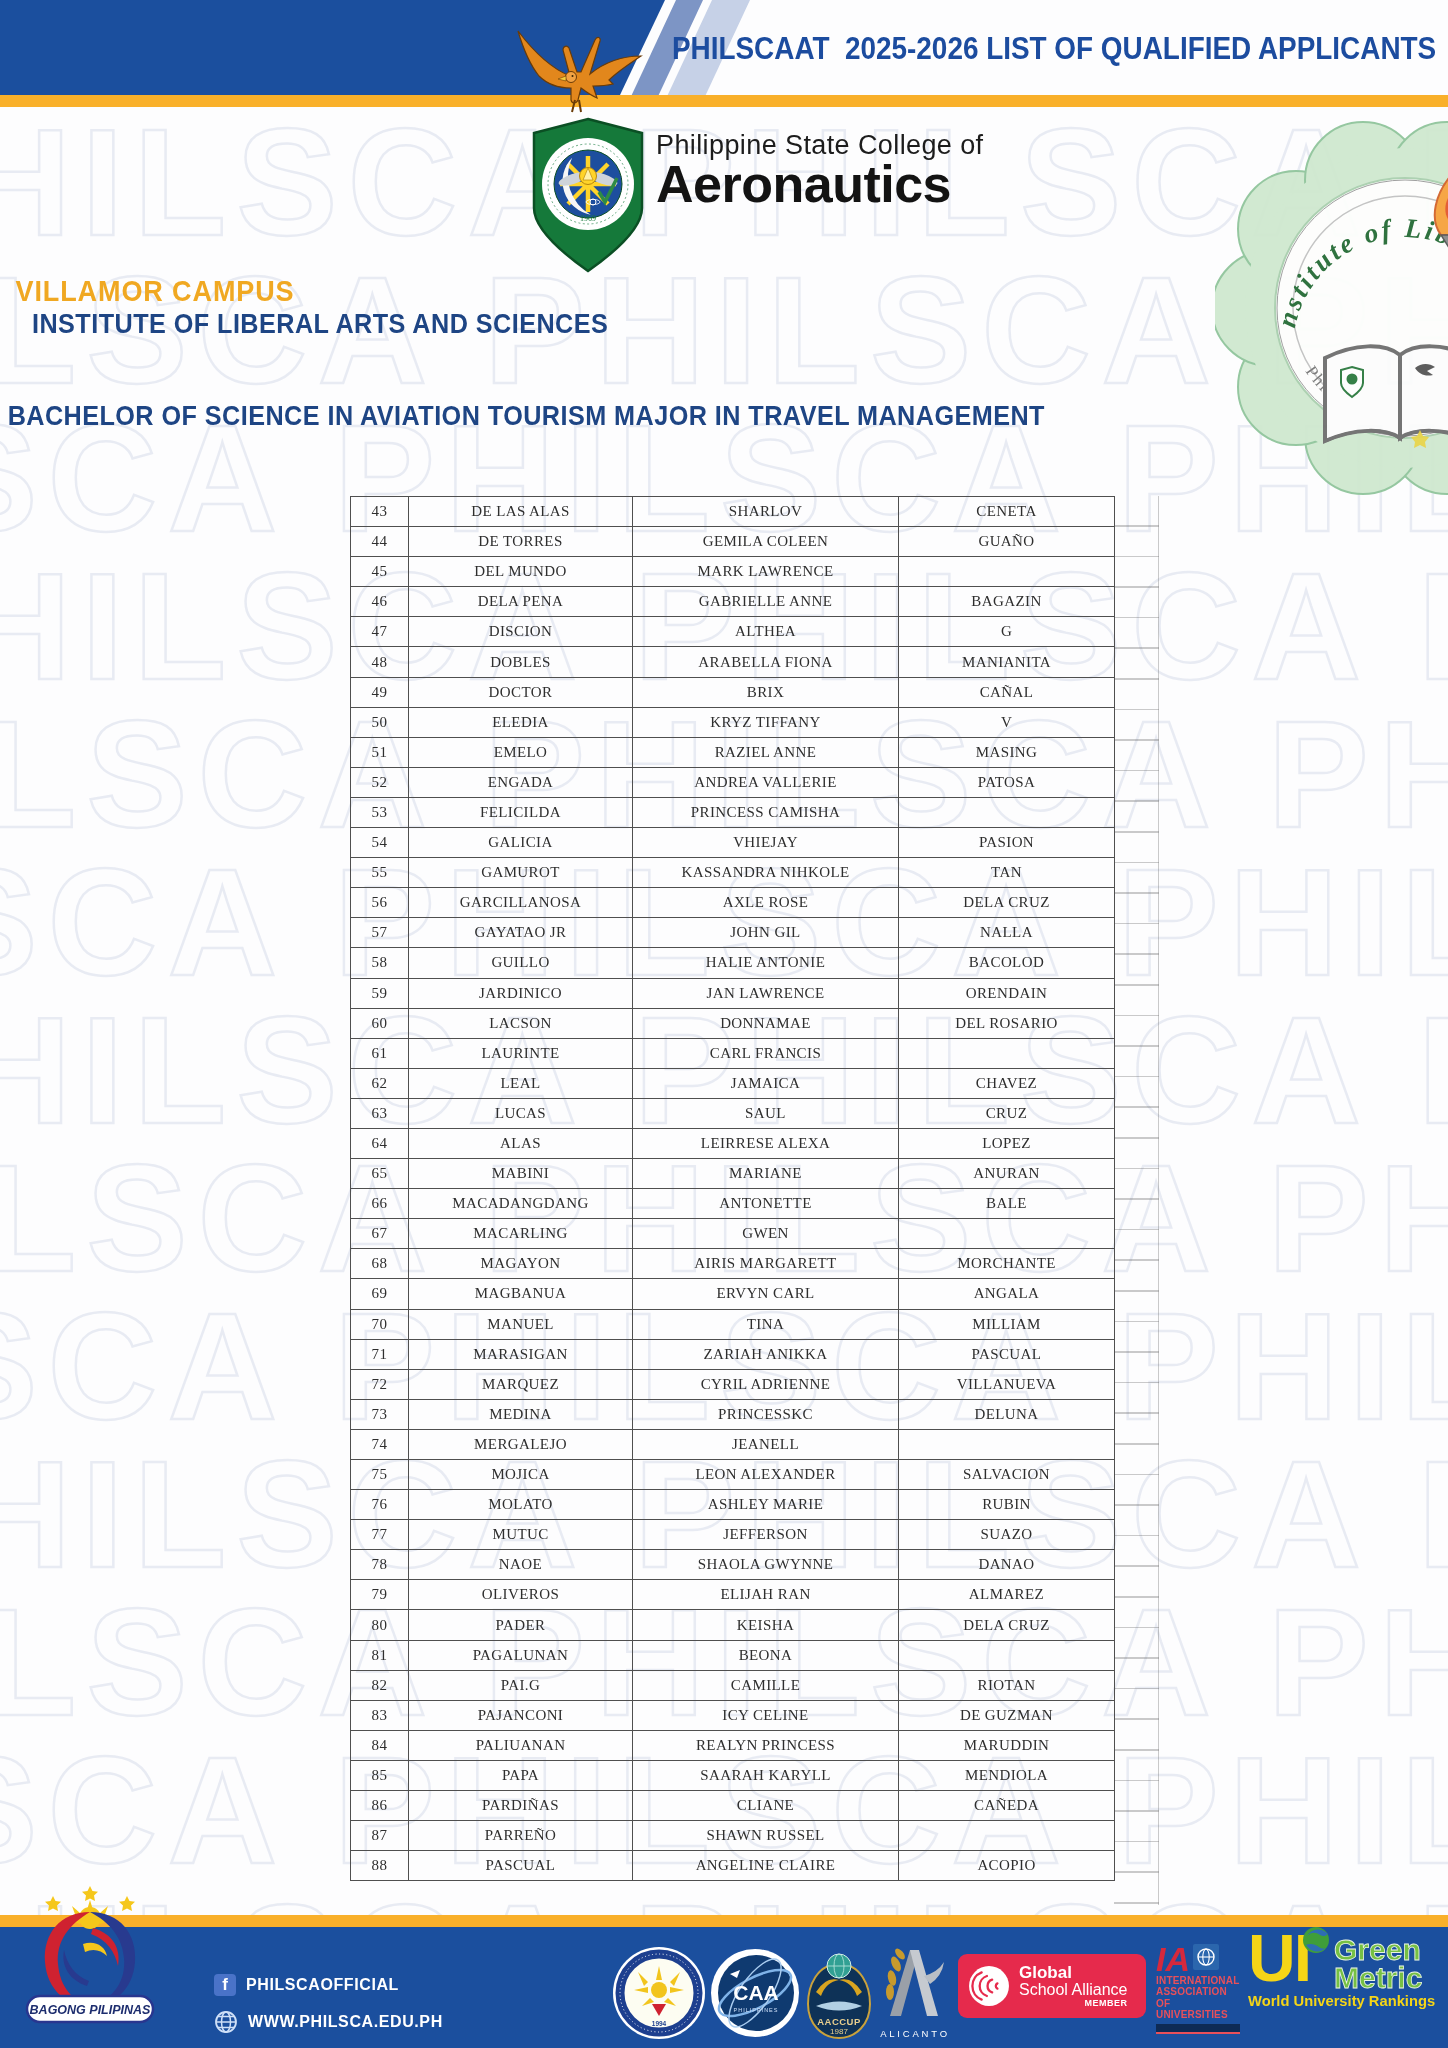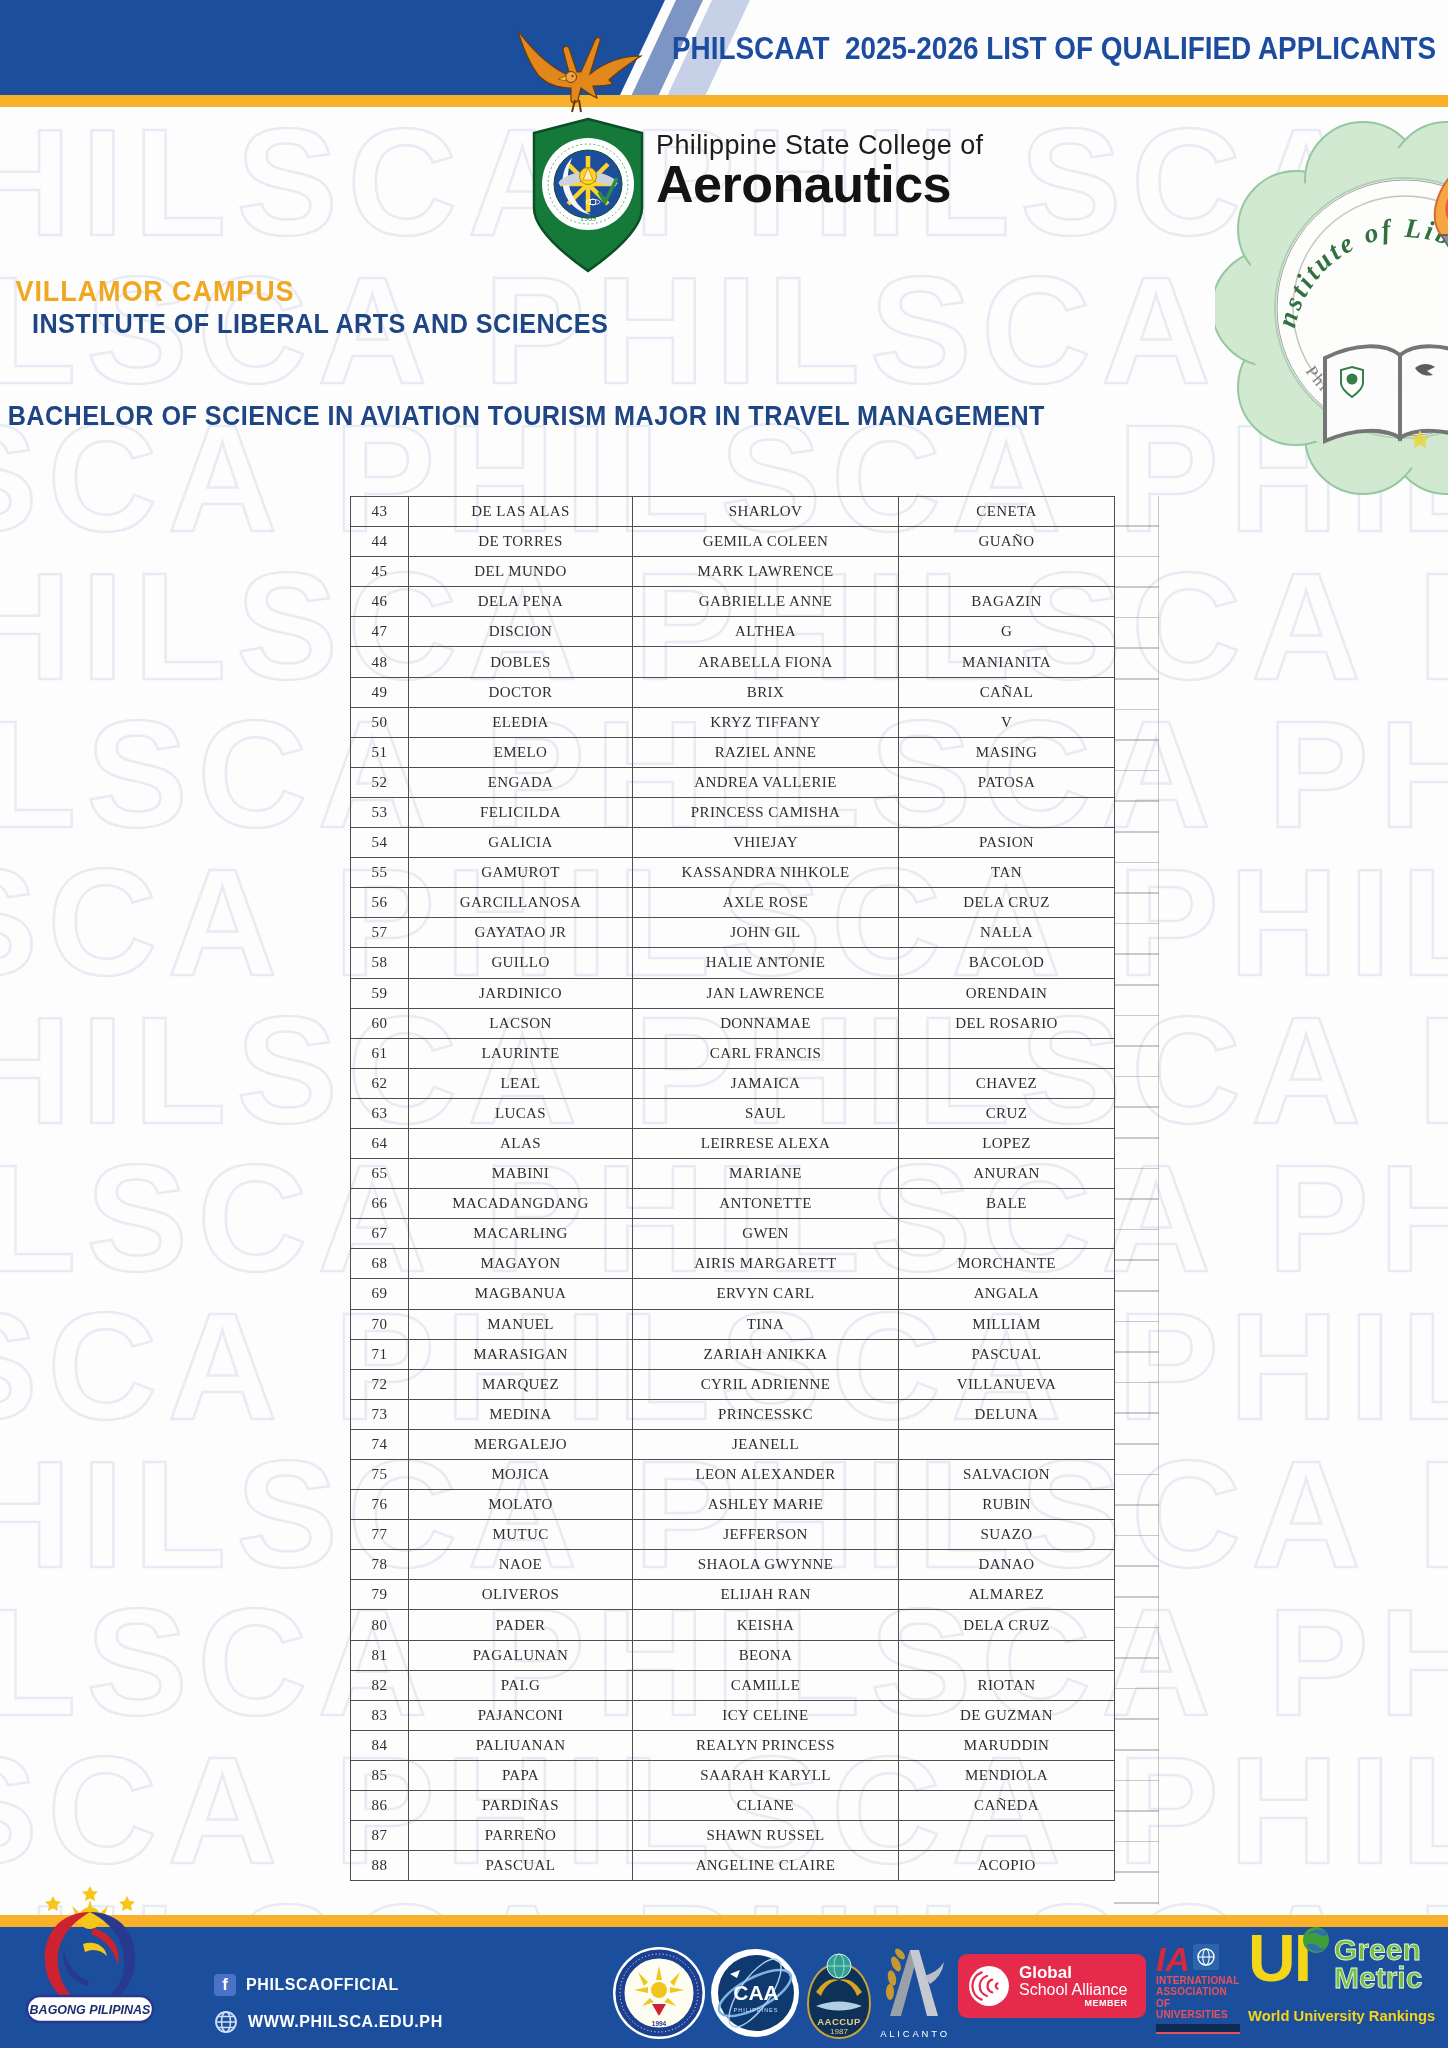--- a/index.html
+++ b/index.html
@@ -63,21 +63,21 @@
   .gsa-member{font-size:9px;font-weight:800;text-align:right;letter-spacing:.5px;}
   .iau{left:1156px;top:1944px;width:88px;height:98px;color:#e8505a;}
   .iau-mark{display:flex;align-items:flex-start;gap:3px;}
   .iau-ia{font-size:34px;font-weight:900;font-style:italic;color:#d5293d;line-height:.9;}
   .iau-line{font-size:10px;font-weight:800;letter-spacing:.2px;line-height:1.15;}
   .iau-bar{margin-top:3px;width:84px;height:8px;background:#0e2a55;border-bottom:2px solid #e8505a;}
   .gm{left:1248px;top:1930px;width:198px;height:112px;}
   .gm-top{display:flex;align-items:flex-start;}
   .gm-ui{font-size:66px;font-weight:900;color:#f5d517;line-height:.85;letter-spacing:-2px;}
   .gm-globe{margin:-4px 0 0 -8px;}
-  .gm-green{margin:6px 0 15px 4px;line-height:.92;}
+  .gm-green{margin:6px 0 0 4px;line-height:.92;}
   .gm-green div{font-size:30px;font-weight:800;color:#76c044;-webkit-text-stroke:.8px #eaf5e2;}
   .gm-sub{margin-top:1px;font-size:15.5px;font-weight:800;color:#f5d517;white-space:nowrap;
           transform:scaleX(.95);transform-origin:left;}
 </style>
 </head>
 <body>
 
 <div class="page">
 
   <div class="watermark">

